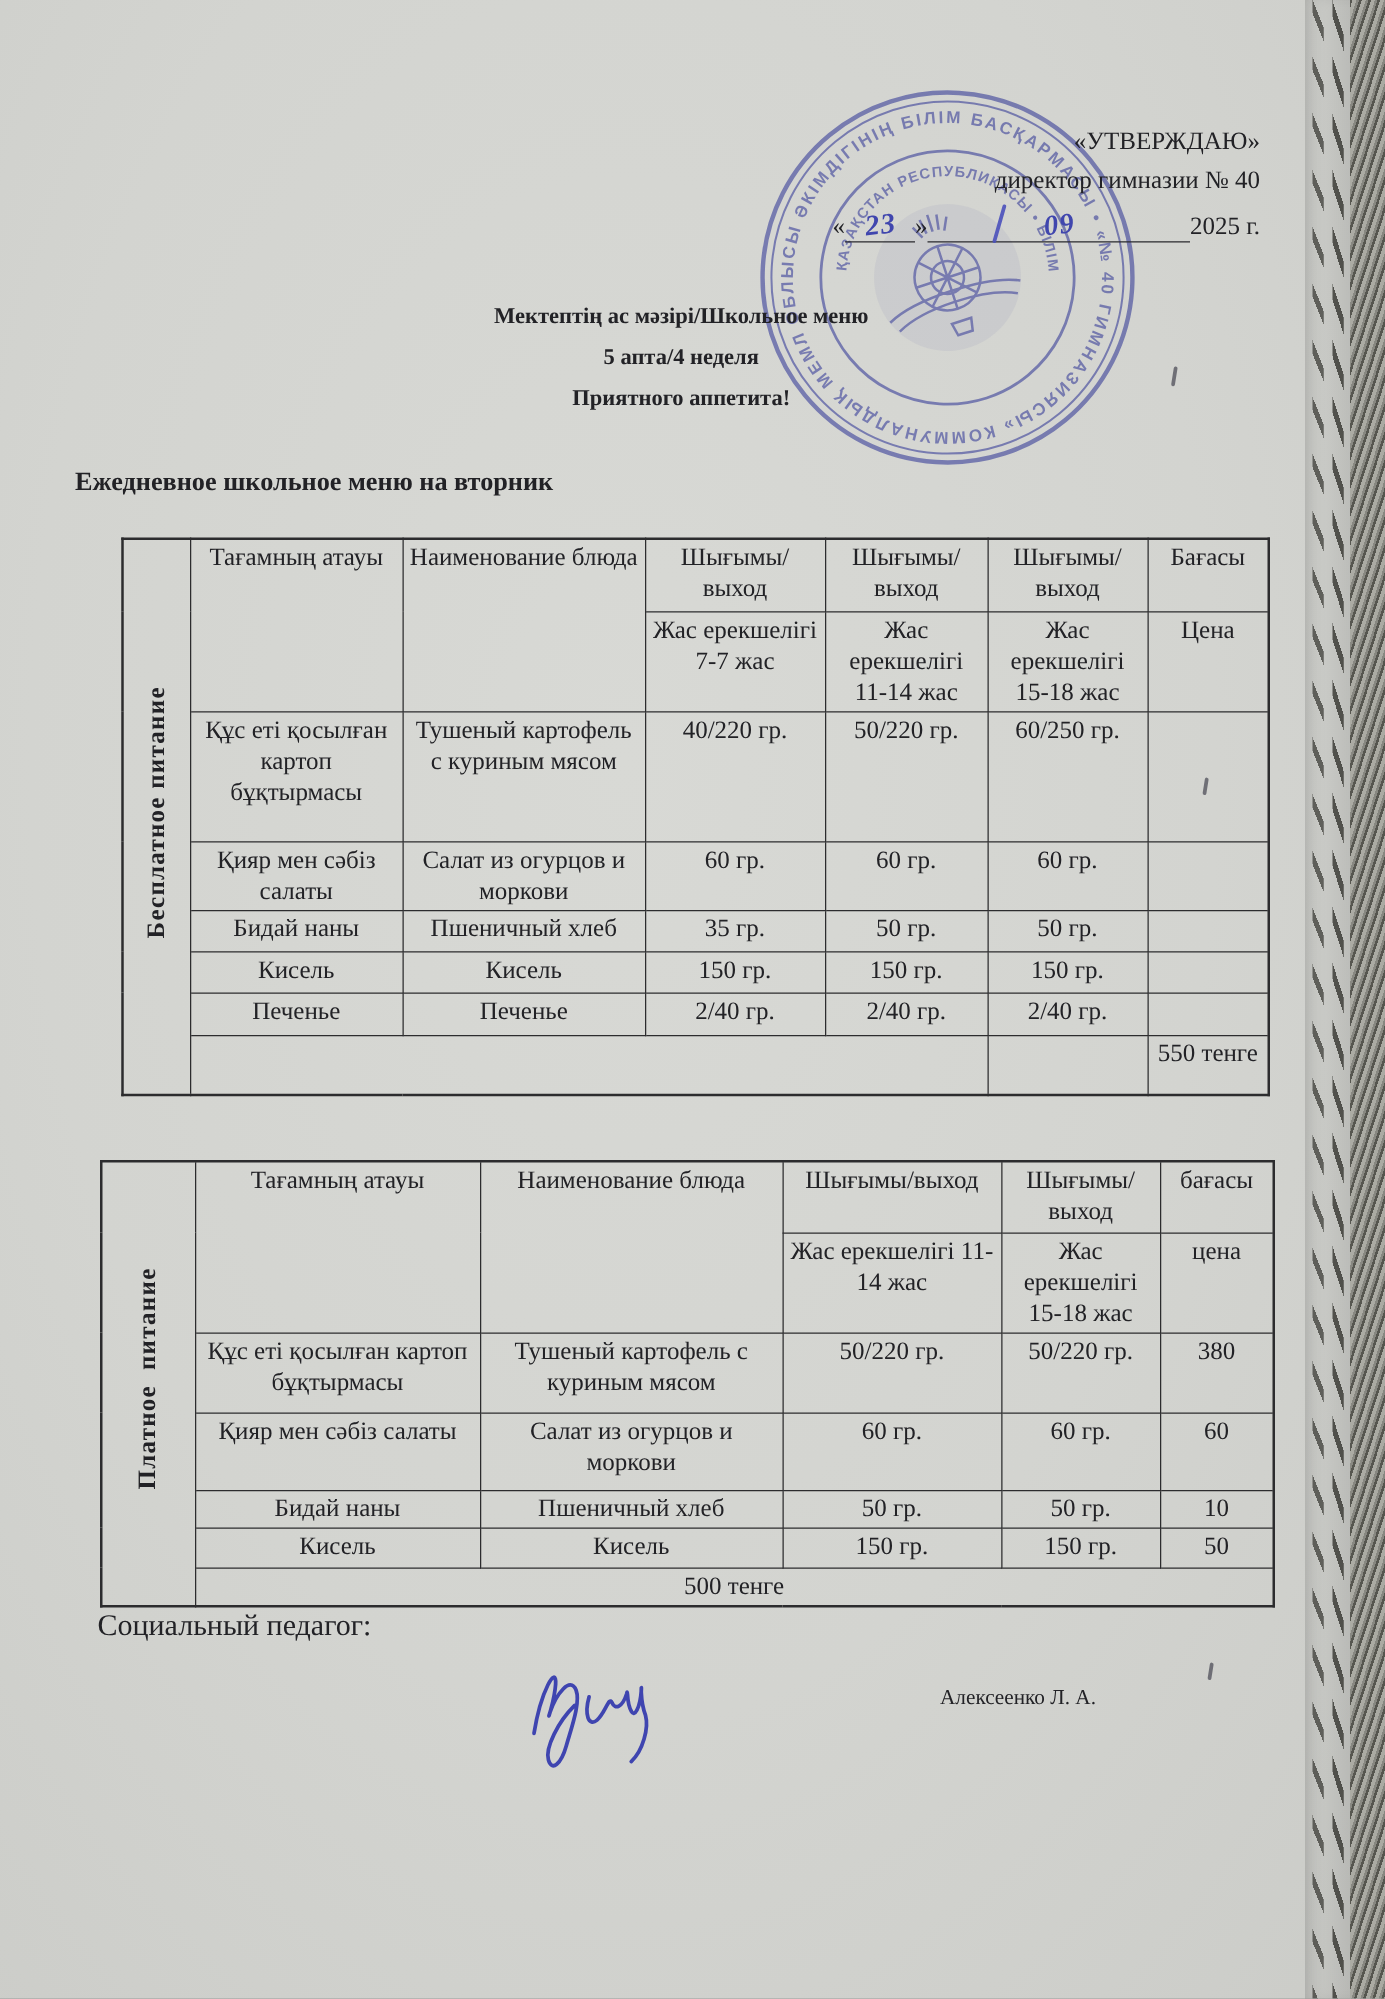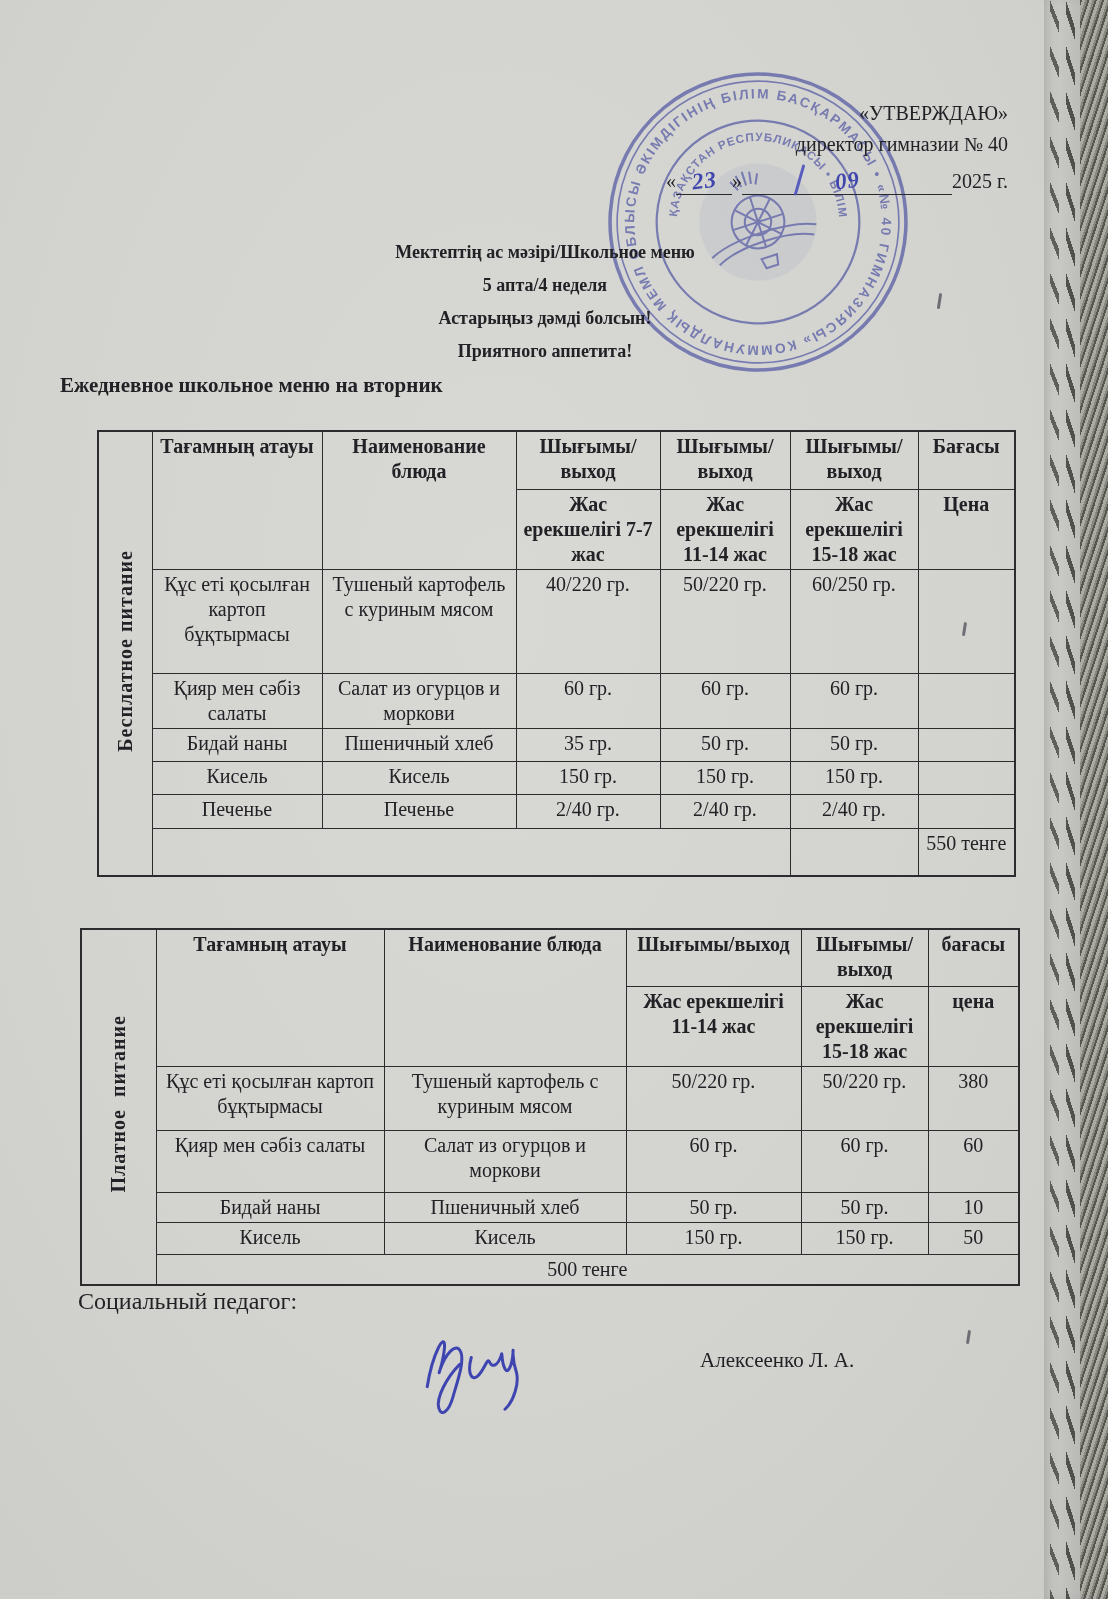--- a/index.html
+++ b/index.html
@@ -48,31 +48,31 @@
   
   .titleblock{position:absolute;left:60px;top:236px;width:970px;text-align:center;
     font-weight:bold;font-size:18px;line-height:33px;}
   .subtitle{position:absolute;left:60px;top:373px;width:970px;
     font-weight:bold;font-size:21px;}
   
   table.menu{border-collapse:collapse;table-layout:fixed;position:absolute;
     border:2.5px solid #2c2c2e;font-size:20px;}
   table.menu td{border:1.6px solid #2c2c2e;padding:2px 5px;vertical-align:top;
     text-align:center;line-height:25px;overflow:hidden;}
-  table.menu td.hdr{font-weight:bold;}
+  table.menu td.hdr{font-weight:normal;}
   td.side{vertical-align:middle !important;}
   .vlabel{writing-mode:vertical-rl;transform:rotate(180deg);font-weight:bold;
     font-size:20px;letter-spacing:1px;white-space:pre;display:inline-block;}
   .t-free{left:97px;top:430px;width:917px;}
   .t-paid{left:80px;top:928px;width:938px;}
   td.total-free{text-align:left;line-height:24px;}
   td.total-paid{text-align:right;font-size:20px;}
   
   .footer-role{position:absolute;left:78px;top:1288px;font-size:24px;}
-  .footer-name{position:absolute;left:700px;top:1348px;font-size:21px;}
+  .footer-name{position:absolute;left:752px;top:1348px;font-size:17px;}
   .sig-social{position:absolute;left:388px;top:1312px;overflow:visible;}
   
   .tick{position:absolute;width:2.5px;background:#4e4e58;border-radius:2px;transform:rotate(9deg);opacity:.75;}
   .tick.t1{left:938px;top:293px;height:16px;}
   .tick.t2{left:963px;top:622px;height:14px;}
   .tick.t3{left:967px;top:1330px;height:14px;}
 </style>
 </head>
 <body>
 
@@ -117,21 +117,20 @@
     <div class="row">«УТВЕРЖДАЮ»</div>
     <div class="row">директор гимназии № 40</div>
     <div class="row dateline">
       <span>«</span><span class="u-short"><span class="hw">23</span></span><span>»</span><span class="u-long"><span class="penstroke"></span><span class="hw">09</span></span><span>2025 г.</span>
     </div>
   </div>
 
   <div class="titleblock">
     <div>Мектептің ас мәзірі/Школьное меню</div>
     <div>5 апта/4 неделя</div>
-    <div>Астарыңыз дәмді болсын!</div>
     <div>Приятного аппетита!</div>
   </div>
   <div class="subtitle">Ежедневное школьное меню на вторник</div>
 
   <table class="menu t-free">
     <colgroup>
       <col style="width:54px">
         <col style="width:170px">
         <col style="width:194px">
       <col style="width:144px">

